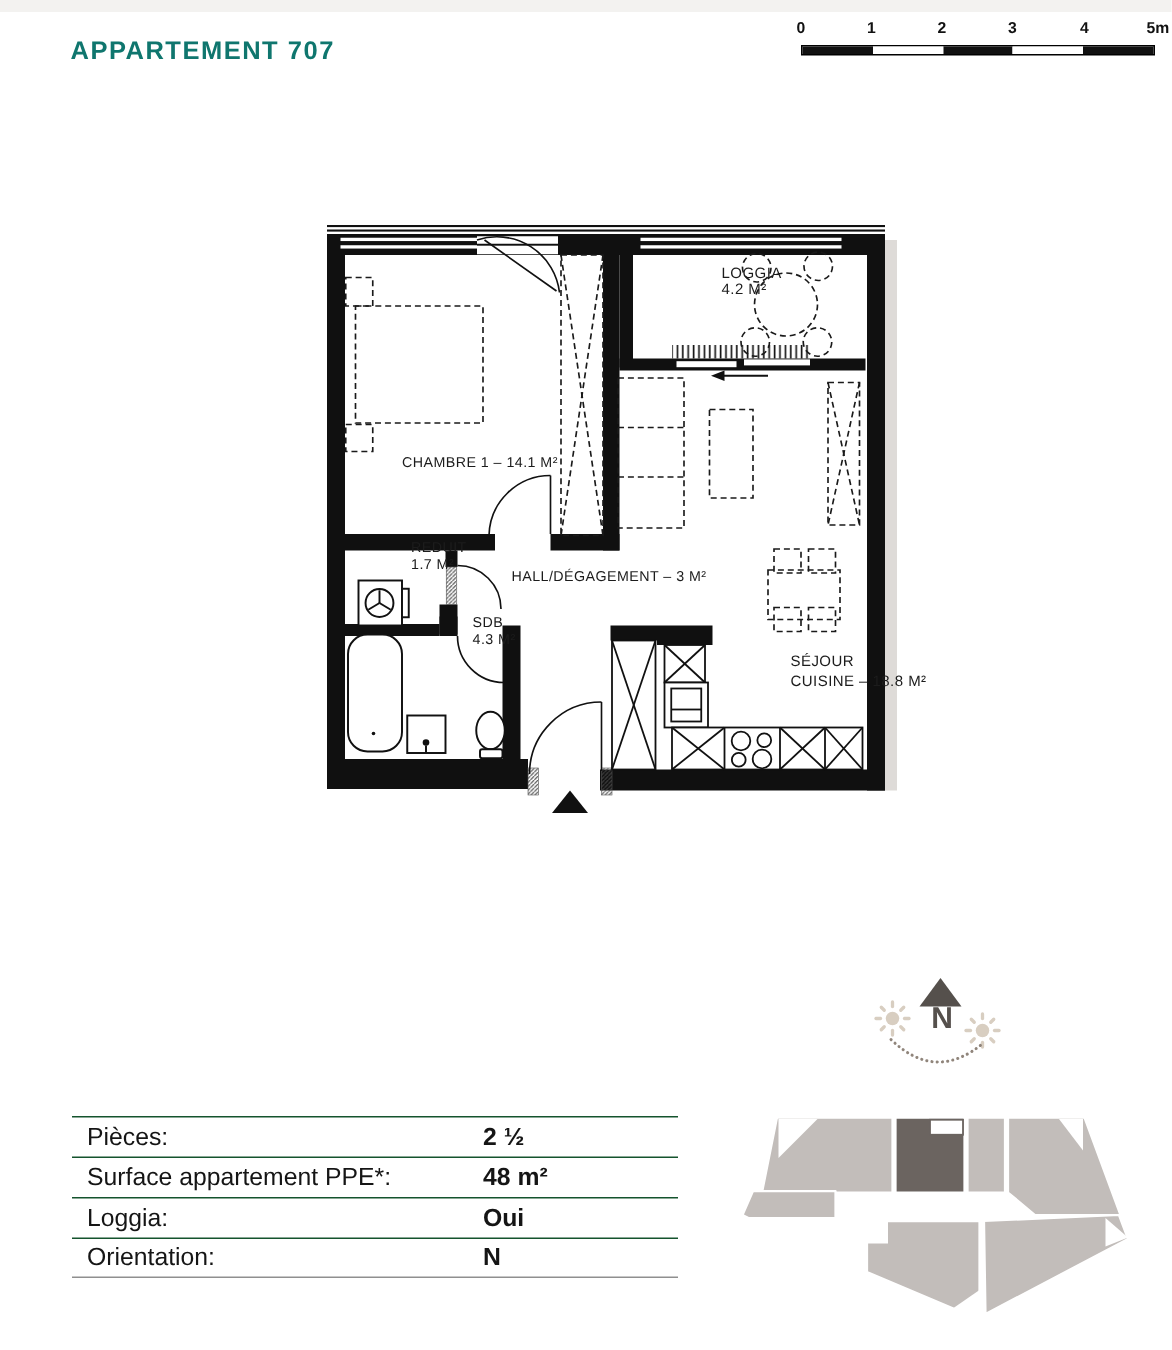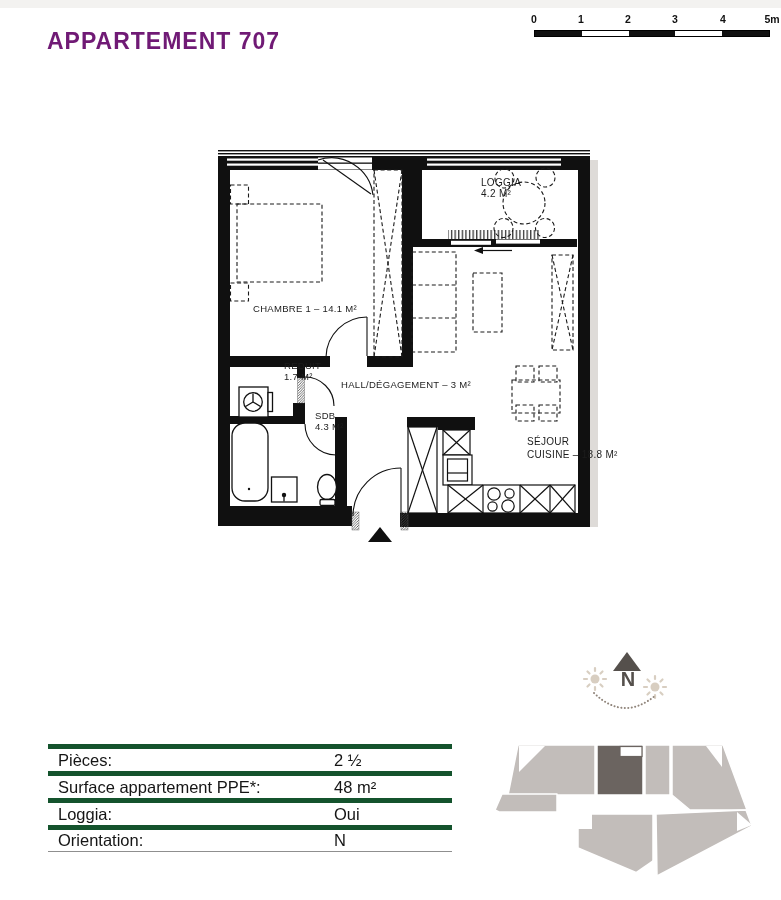--- a/index.html
+++ b/index.html
@@ -7,21 +7,21 @@
     position:relative;
     width:781px;height:900px;
     background:#ffffff;
     font-family:"Liberation Sans", sans-serif;
     color:#1c1c1c;
     overflow:hidden;
   }
   .top-strip{position:absolute;left:0;top:0;width:781px;height:8px;background:#f3f2f0;}
   .page-title{
     position:absolute;left:47px;top:13px;
-    font-size:23px;font-weight:700;color:#701a75;letter-spacing:1px;
+    font-size:17px;font-weight:700;color:#0f766e;letter-spacing:1px;
   }
   
   .scalebar{position:absolute;left:528px;top:13px;width:252px;height:30px;}
   .scalebar .tick{
     position:absolute;top:0;font-size:10.5px;font-weight:700;color:#111;
     transform:translateX(-50%);
   }
   .scalebar .bar{
     position:absolute;left:6px;top:17px;width:236px;height:7px;
     border:1px solid #000;box-sizing:border-box;display:flex;
@@ -39,28 +39,28 @@
   .compass-n{
     position:absolute;left:616px;top:668px;width:24px;text-align:center;
     font-size:20px;font-weight:700;color:#55504c;
   }
   
   .details{
     position:absolute;left:48px;top:744px;width:404px;
   }
   .details .row{
     display:flex;align-items:center;height:27px;
-    border-top:5px solid #14532d;box-sizing:border-box;gap:12px;
+    border-top:1px solid #14532d;box-sizing:border-box;
   }
   .details .row:last-child{border-bottom:1px solid #8f8f8f;}
   .details .lbl{
     width:274px;padding-left:10px;box-sizing:border-box;
     font-size:16.5px;color:#151515;
   }
-  .details .val{font-size:16.5px;font-weight:400;color:#151515;}
+  .details .val{font-size:16.5px;font-weight:700;color:#151515;}
 </style>
 </head>
 <body>
 
 <div class="top-strip"></div>
 
 <h1 class="page-title">APPARTEMENT 707</h1>
 
 <div class="scalebar">
   <span class="tick" style="left:6px">0</span>
@@ -225,26 +225,26 @@
       <rect x="539" y="366" width="18" height="16"></rect>
       <rect x="512" y="380" width="48" height="33"></rect>
       <rect x="516" y="405" width="18" height="16"></rect>
       <rect x="539" y="405" width="18" height="16"></rect>
     </g>
   </g>
 
   <polygon points="368,542 392,542 380,527" fill="#101010"></polygon>
 </svg>
 
-<div class="room-label" style="left:253px;top:303px">CHAMBRE 1 – 14.1 M²</div>
+<div class="room-label" style="left:268px;top:303px">CHAMBRE 1 – 14.1 M²</div>
 <div class="room-label" style="left:438px;top:177px;font-size:10px">
   <span class="l2">LOGGIA</span>
   <span class="l2">4.2 M²</span>
 </div>
-<div class="room-label" style="left:241px;top:360px">
+<div class="room-label" style="left:231px;top:360px">
   <span class="l2">REDUIT</span>
   <span class="l2">1.7 M²</span>
 </div>
 <div class="room-label" style="left:272px;top:410px">
   <span class="l2">SDB</span>
   <span class="l2">4.3 M²</span>
 </div>
 <div class="room-label" style="left:341px;top:379px">HALL/DÉGAGEMENT – 3 M²</div>
 <div class="room-label" style="left:484px;top:435px;font-size:10px;line-height:13px">
   <span class="l2">SÉJOUR</span>

